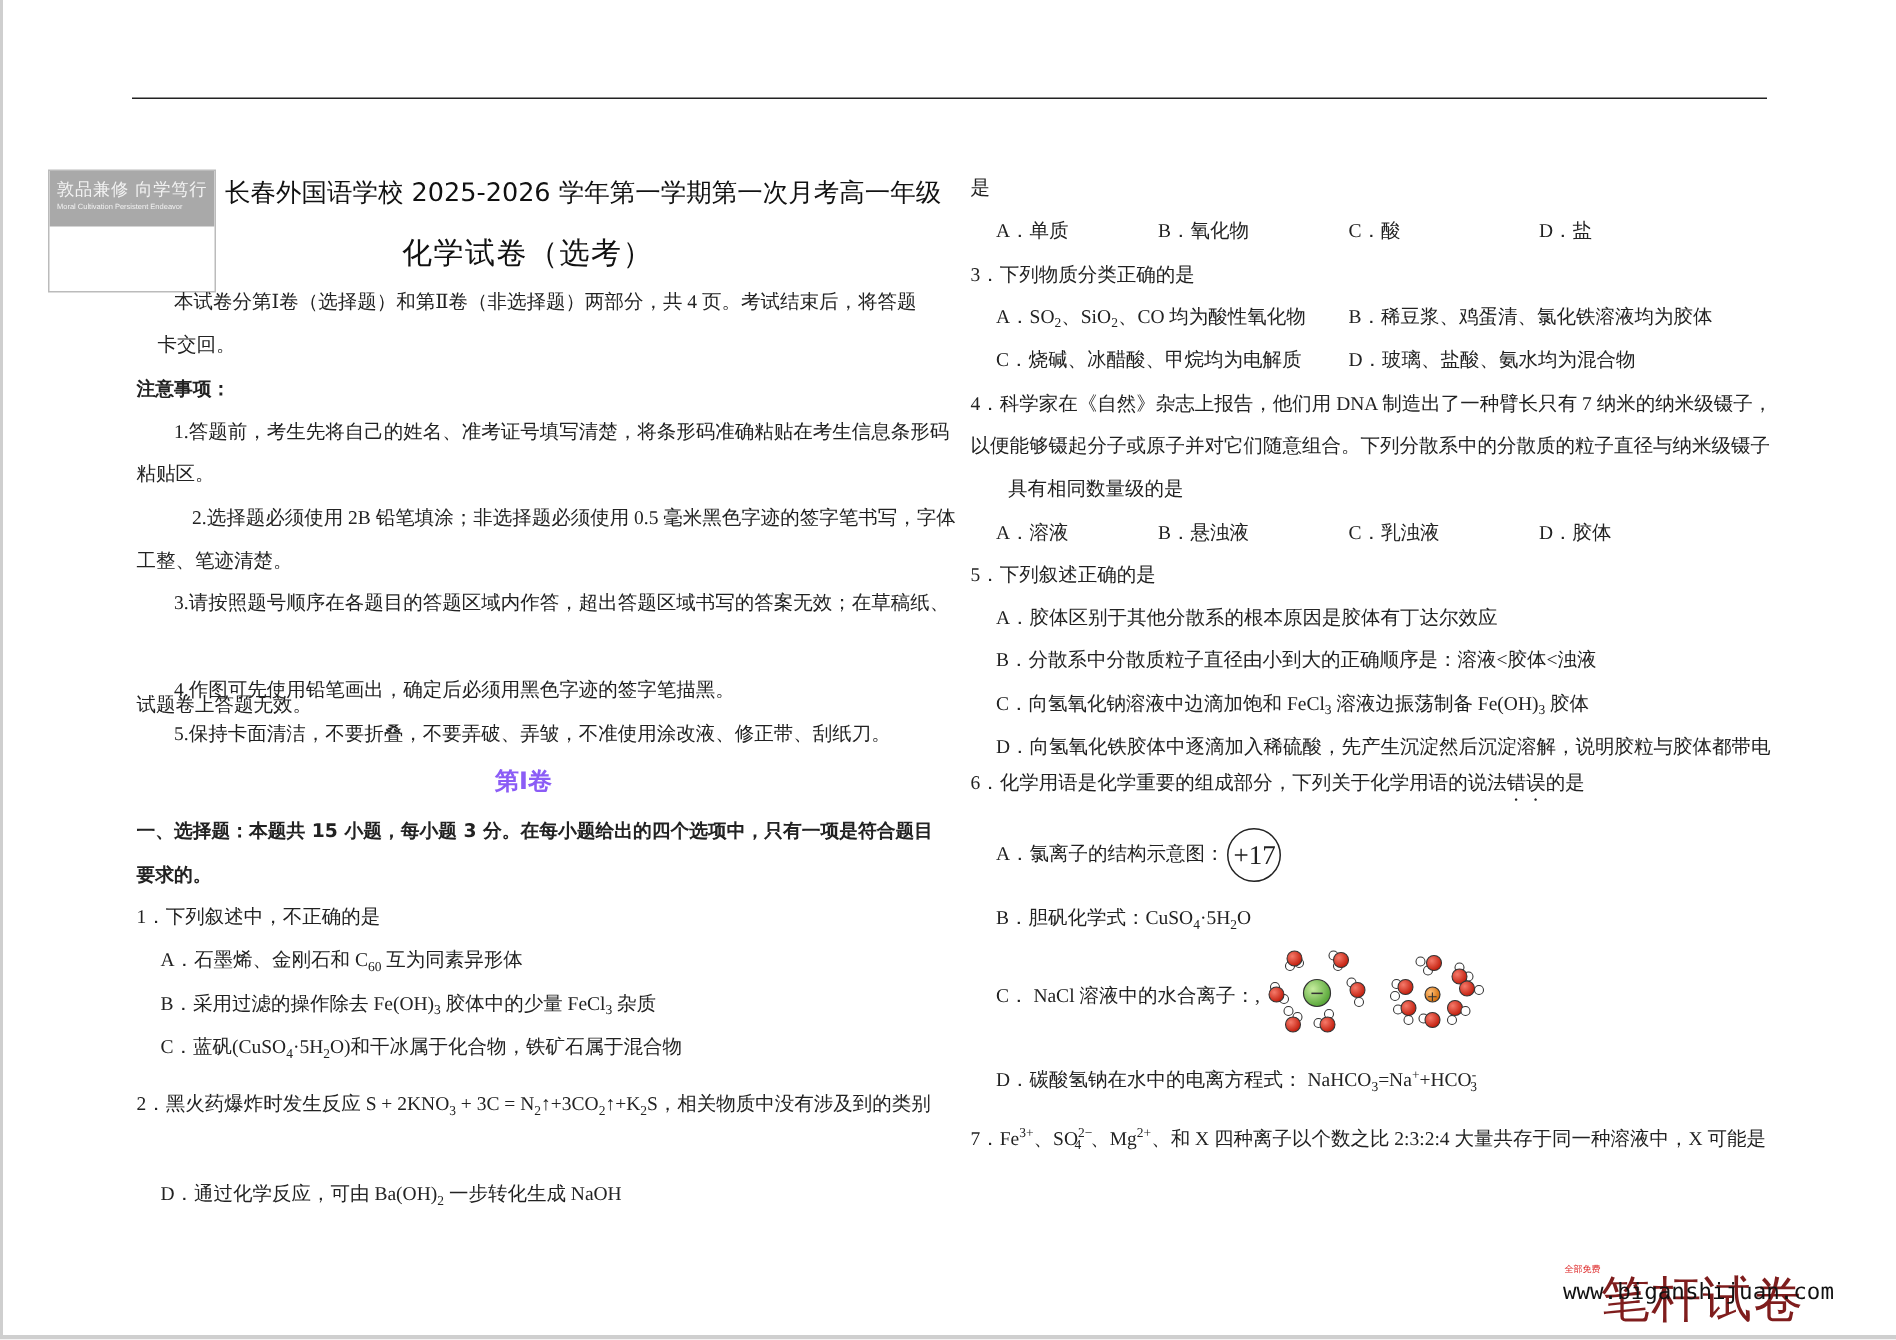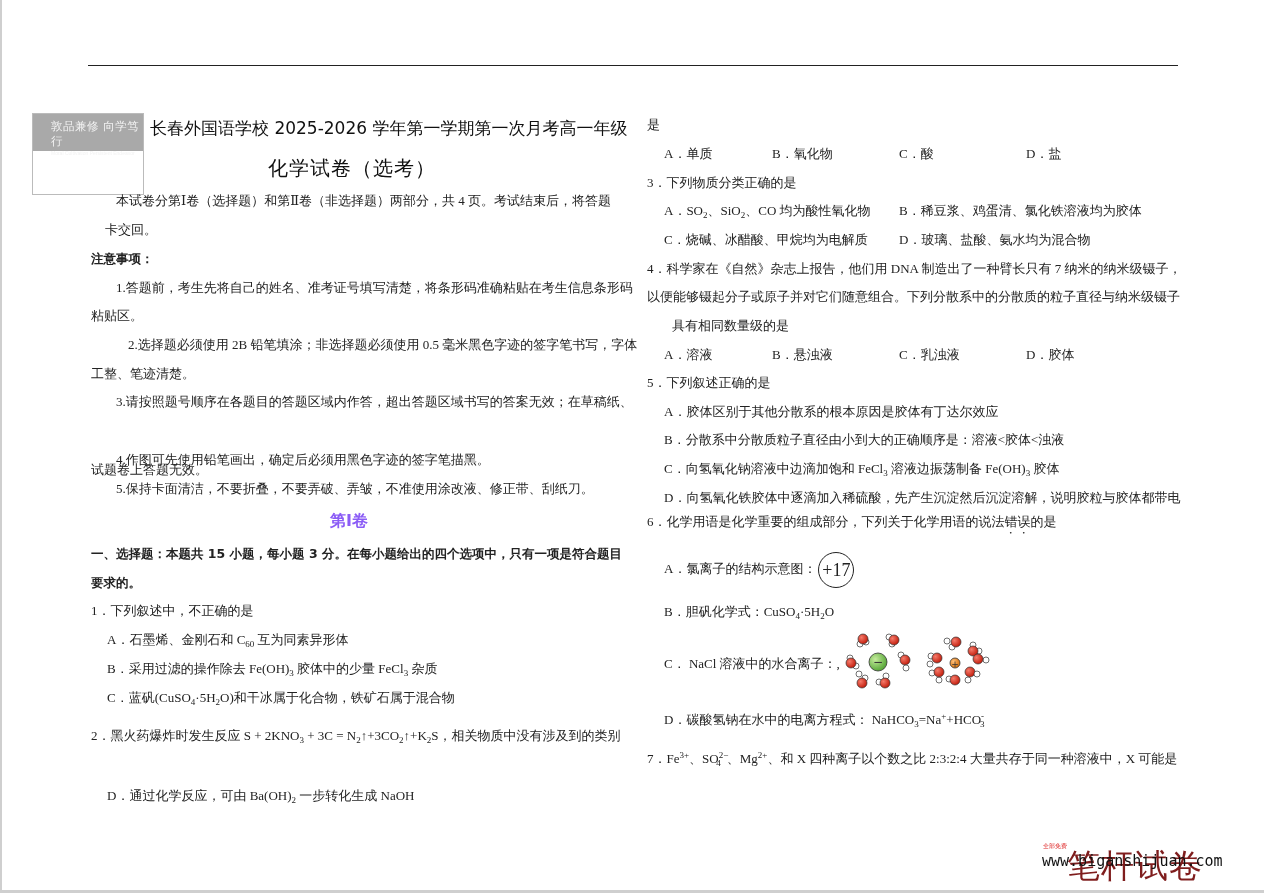--- a/index.html
+++ b/index.html
@@ -13,21 +13,21 @@
   .bottom-edge { position:absolute; left:0; top:890px; width:1264px; height:3px; background:#cfcfcf; }
   .header-rule { position:absolute; left:88px; top:65px; width:1090px; height:1px; background:#222; }
 
   
   .logo { position:absolute; left:32px; top:113px; width:110px; height:80px; border:1px solid #bbb; background:#fff; overflow:hidden; }
   .logo-top { height:43px; background:#fff; position:relative; }
   .logo-emblem { position:absolute; left:6px; top:6px; width:18px; height:28px; border:1px solid #555; border-radius:2px 2px 9px 9px; background:#e8e8e8; }
   .logo-emblem::after { content:""; position:absolute; left:3px; top:10px; width:10px; height:10px; border-radius:50%; border:1px solid #444; }
   .logo-cn { position:absolute; left:30px; top:10px; font-size:12px; font-style:italic; font-weight:bold; color:#222; letter-spacing:0.5px; font-family:"DejaVu Serif",serif; }
   .logo-en { position:absolute; left:32px; top:26px; font-size:4.5px; color:#333; font-family:"Liberation Sans",sans-serif; }
-  .logo-bottom { height:37px; background:#a9a9a9; color:#f2f2f2; text-align:left; padding-left:18px; box-sizing:border-box; }
+  .logo-bottom { height:37px; background:#a9a9a9; color:#f2f2f2; text-align:left; padding-left:5px; box-sizing:border-box; }
   .logo-motto { font-size:11.5px; padding-top:5px; font-family:"DejaVu Sans",sans-serif; letter-spacing:0.5px; }
   .logo-motto-en { font-size:5px; font-family:"Liberation Sans",sans-serif; margin-top:1px; }
 
   .title1 { position:absolute; left:150px; top:117px; font-size:17px; font-family:"DejaVu Sans",sans-serif; color:#111; white-space:nowrap; }
   .title2 { position:absolute; left:268px; top:155px; font-size:20px; font-family:"DejaVu Sans",sans-serif; color:#111; white-space:nowrap; letter-spacing:1px; }
 
   .line { position:absolute; font-size:13px; white-space:nowrap; line-height:16px; color:#222; }
   .bold { font-family:"DejaVu Sans",sans-serif; font-weight:bold; font-size:12.5px; }
   .section-title { position:absolute; left:330px; top:511px; font-size:16px; font-family:"DejaVu Sans",sans-serif; font-weight:bold; color:#8b5cf6; }
   sub { font-size:9px; vertical-align:-3px; line-height:0; }

